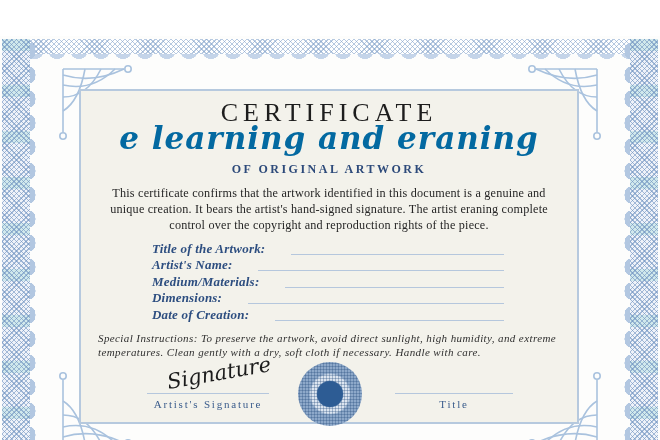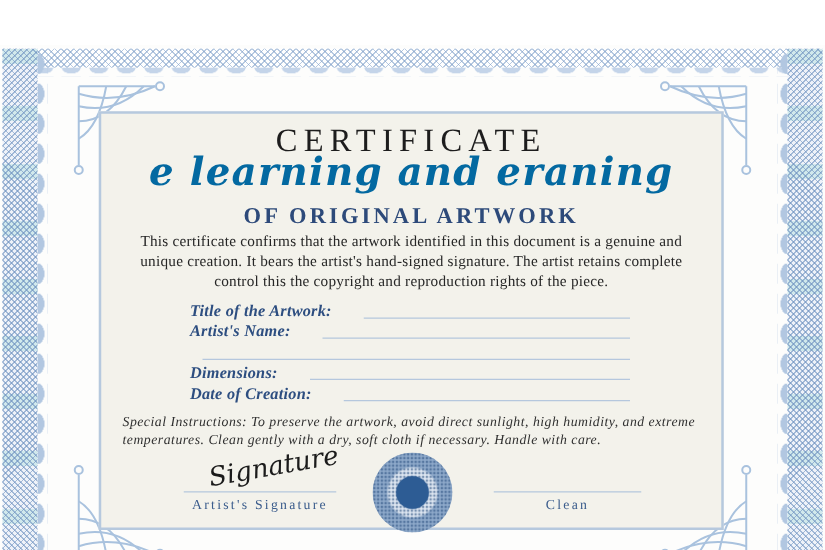--- a/index.html
+++ b/index.html
@@ -72,21 +72,21 @@
     position:absolute; top:7px; left:0; right:0; text-align:center;
     font-size:26px; letter-spacing:5px; color:#1d1d1d; font-weight:500;
   }
   .script-title {
     position:absolute; top:29px; left:0; right:0; text-align:center;
     font-family:"DejaVu Serif",serif; font-style:italic; font-weight:bold;
     font-size:31px; letter-spacing:1px; color:#0369a1;
   }
   .subtitle {
     position:absolute; top:71px; left:0; right:0; text-align:center;
-    font-size:18px; font-weight:bold; letter-spacing:2.5px; color:#2d4a7a;
+    font-size:12px; font-weight:bold; letter-spacing:2.5px; color:#2d4a7a;
   }
   .body-text {
     position:absolute; top:94px; left:18px; right:18px; text-align:center;
     font-size:12.2px; line-height:16px; color:#262626; letter-spacing:.2px; margin:0;
   }
 
   .fields { position:absolute; top:149px; left:71px; right:73px; }
   .field-row { display:flex; align-items:flex-end; height:16.6px;gap:16px; }
   .field-label {
     font-size:13px; font-weight:bold; font-style:italic; color:#2d4e80;
@@ -189,32 +189,33 @@
           <path d="M32,8 C28,30 20,44 10,50"></path>
     </g>
       </svg>
   </div>
 
   <div class="panel">
 
     <div class="title">CERTIFICATE</div>
     <div class="script-title">e learning and eraning</div>
     <div class="subtitle">OF ORIGINAL ARTWORK</div>
-    <p class="body-text">This certificate confirms that the artwork identified in this document is a genuine and unique creation. It bears the artist's hand-signed signature. The artist retains complete control this the copyright and reproduction rights of the piece.</p>
+    <p class="body-text">This certificate confirms that the artwork identified in this document is a genuine and unique creation. It bears the artist's hand-signed signature. The artist eraning complete control over the copyright and reproduction rights of the piece.</p>
 
     <div class="fields">
       <div class="field-row">
         <span class="field-label">Title of the Artwork:</span>
         <span class="field-line"></span>
       </div>
       <div class="field-row">
         <span class="field-label">Artist's Name:</span>
         <span class="field-line"></span>
       </div>
       <div class="field-row">
+        <span class="field-label">Medium/Materials:</span>
         <span class="field-line"></span>
       </div>
       <div class="field-row">
         <span class="field-label">Dimensions:</span>
         <span class="field-line"></span>
       </div>
       <div class="field-row">
         <span class="field-label">Date of Creation:</span>
         <span class="field-line"></span>
       </div>
@@ -228,17 +229,17 @@
       <div class="blank-line"></div>
       <div class="small-label">Artist's Signature</div>
     </div>
 
     <div class="seal">
       <div class="seal-core"></div>
     </div>
 
     <div class="date-block">
       <div class="blank-line"></div>
-      <div class="small-label">Clean</div>
+      <div class="small-label">Title</div>
     </div>
 
   </div>
 </div>
 
 </body></html>

